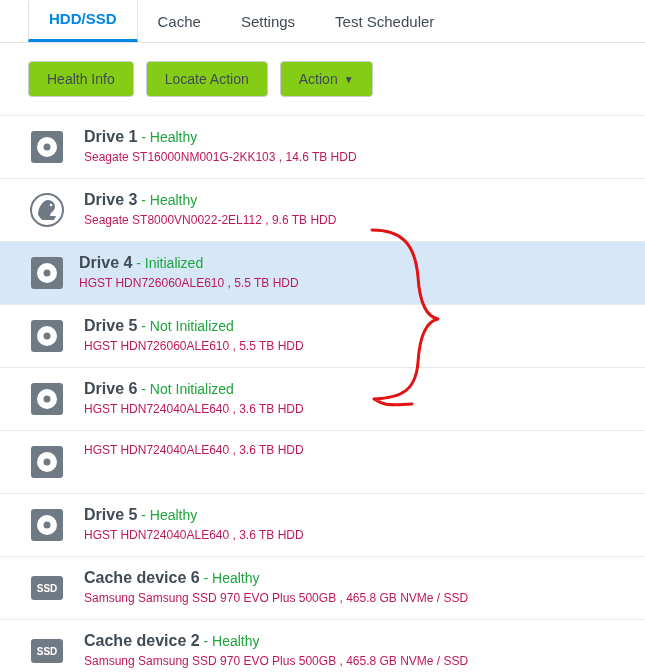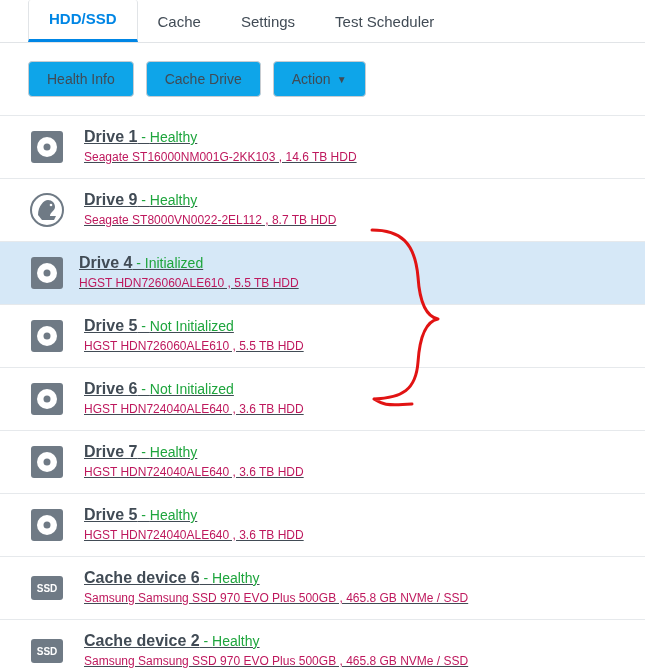--- a/index.html
+++ b/index.html
@@ -32,21 +32,21 @@
     border-right: 1px solid #e1e4e7;
     border-radius: 3px 3px 0 0;
   }
   .toolbar {
     display: flex;
     gap: 12px;
     padding: 18px 28px;
   }
   .btn {
     border: 1px solid #c7ccd1;
-    background: #0ea5e9;
+    background: #84cc16;
     color: #414B55;
     font-size: 14px;
     padding: 9px 18px;
     border-radius: 4px;
     cursor: pointer;
     display: inline-flex;
     align-items: center;
     gap: 6px;
   }
   .btn .caret { font-size: 10px; }
@@ -70,21 +70,20 @@
     height: 38px;
     flex-shrink: 0;
     display: flex;
     align-items: center;
     justify-content: center;
   }
   .drive-info {
     display: flex;
     flex-direction: column;
     gap: 4px;
-    text-decoration: underline;
   }
   .drive-title {
     font-size: 16px;
     font-weight: 700;
     color: #414B55;
   }
   .drive-status {
     font-size: 14px;
     font-weight: 400;
     color: #1EA53D;
@@ -105,21 +104,21 @@
 
 <div class="tabs">
   <div class="tab active">HDD/SSD</div>
   <div class="tab">Cache</div>
   <div class="tab">Settings</div>
   <div class="tab">Test Scheduler</div>
 </div>
 
 <div class="toolbar">
   <button class="btn">Health Info</button>
-  <button class="btn">Cache Drive</button>
+  <button class="btn">Locate Action</button>
   <button class="btn">
     <span>Action</span>
     <span class="caret">▼</span>
   </button>
 </div>
 
 <div class="drive-list" id="drive-list">
       <div class="drive-row">
         <div class="drive-icon">
           <svg width="38" height="38" viewBox="0 0 38 38">
@@ -135,22 +134,22 @@
       </div>
       <div class="drive-row">
         <div class="drive-icon">
           <svg width="38" height="38" viewBox="0 0 38 38">
             <circle cx="19" cy="19" r="16" fill="none" stroke="#6F7A85" stroke-width="2"></circle>
             <path d="M10 24 C10 15 16 9 20 9 C24 9 27 12 27 16 C27 20 22 21 22 25 L28 25 L26 29 L14 29 Z" fill="#6F7A85"></path>
             <circle cx="23" cy="14" r="1.3" fill="#fff"></circle>
           </svg>
         </div>
         <div class="drive-info">
-          <div><span class="drive-title">Drive 9</span><span class="drive-status"> - <span>Healthy</span></span></div>
-          <div class="drive-desc">Seagate ST8000VN0022-2EL112 , 8.7 TB HDD</div>
+          <div><span class="drive-title">Drive 3</span><span class="drive-status"> - <span>Healthy</span></span></div>
+          <div class="drive-desc">Seagate ST8000VN0022-2EL112 , 9.6 TB HDD</div>
         </div>
       </div>
       <div class="drive-row selected">
         <div class="drive-icon">
           <svg width="38" height="38" viewBox="0 0 38 38">
             <rect x="3" y="3" width="32" height="32" rx="3" fill="#6F7A85"></rect>
             <circle cx="19" cy="19" r="10" fill="#fff"></circle>
             <circle cx="19" cy="19" r="3.5" fill="#6F7A85"></circle>
           </svg>
         </div>
@@ -187,21 +186,20 @@
       </div>
       <div class="drive-row">
         <div class="drive-icon">
           <svg width="38" height="38" viewBox="0 0 38 38">
             <rect x="3" y="3" width="32" height="32" rx="3" fill="#6F7A85"></rect>
             <circle cx="19" cy="19" r="10" fill="#fff"></circle>
             <circle cx="19" cy="19" r="3.5" fill="#6F7A85"></circle>
           </svg>
         </div>
         <div class="drive-info">
-          <div><span class="drive-title">Drive 7</span><span class="drive-status"> - <span>Healthy</span></span></div>
           <div class="drive-desc">HGST HDN724040ALE640 , 3.6 TB HDD</div>
         </div>
       </div>
       <div class="drive-row">
         <div class="drive-icon">
           <svg width="38" height="38" viewBox="0 0 38 38">
             <rect x="3" y="3" width="32" height="32" rx="3" fill="#6F7A85"></rect>
             <circle cx="19" cy="19" r="10" fill="#fff"></circle>
             <circle cx="19" cy="19" r="3.5" fill="#6F7A85"></circle>
           </svg>

